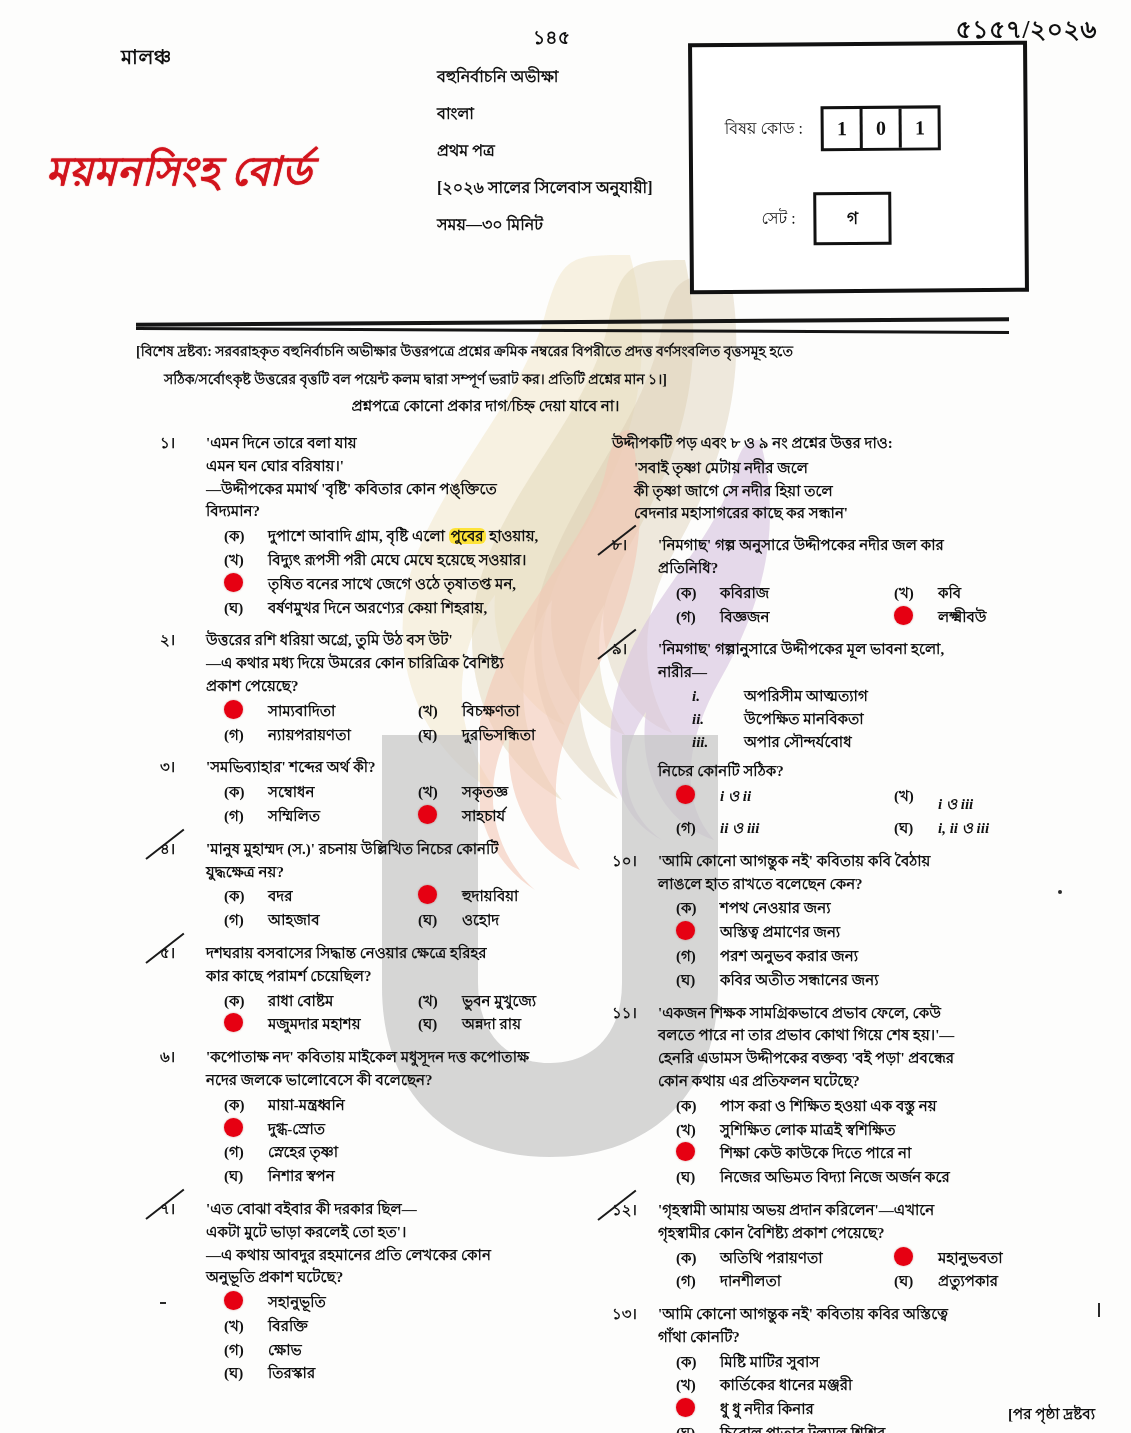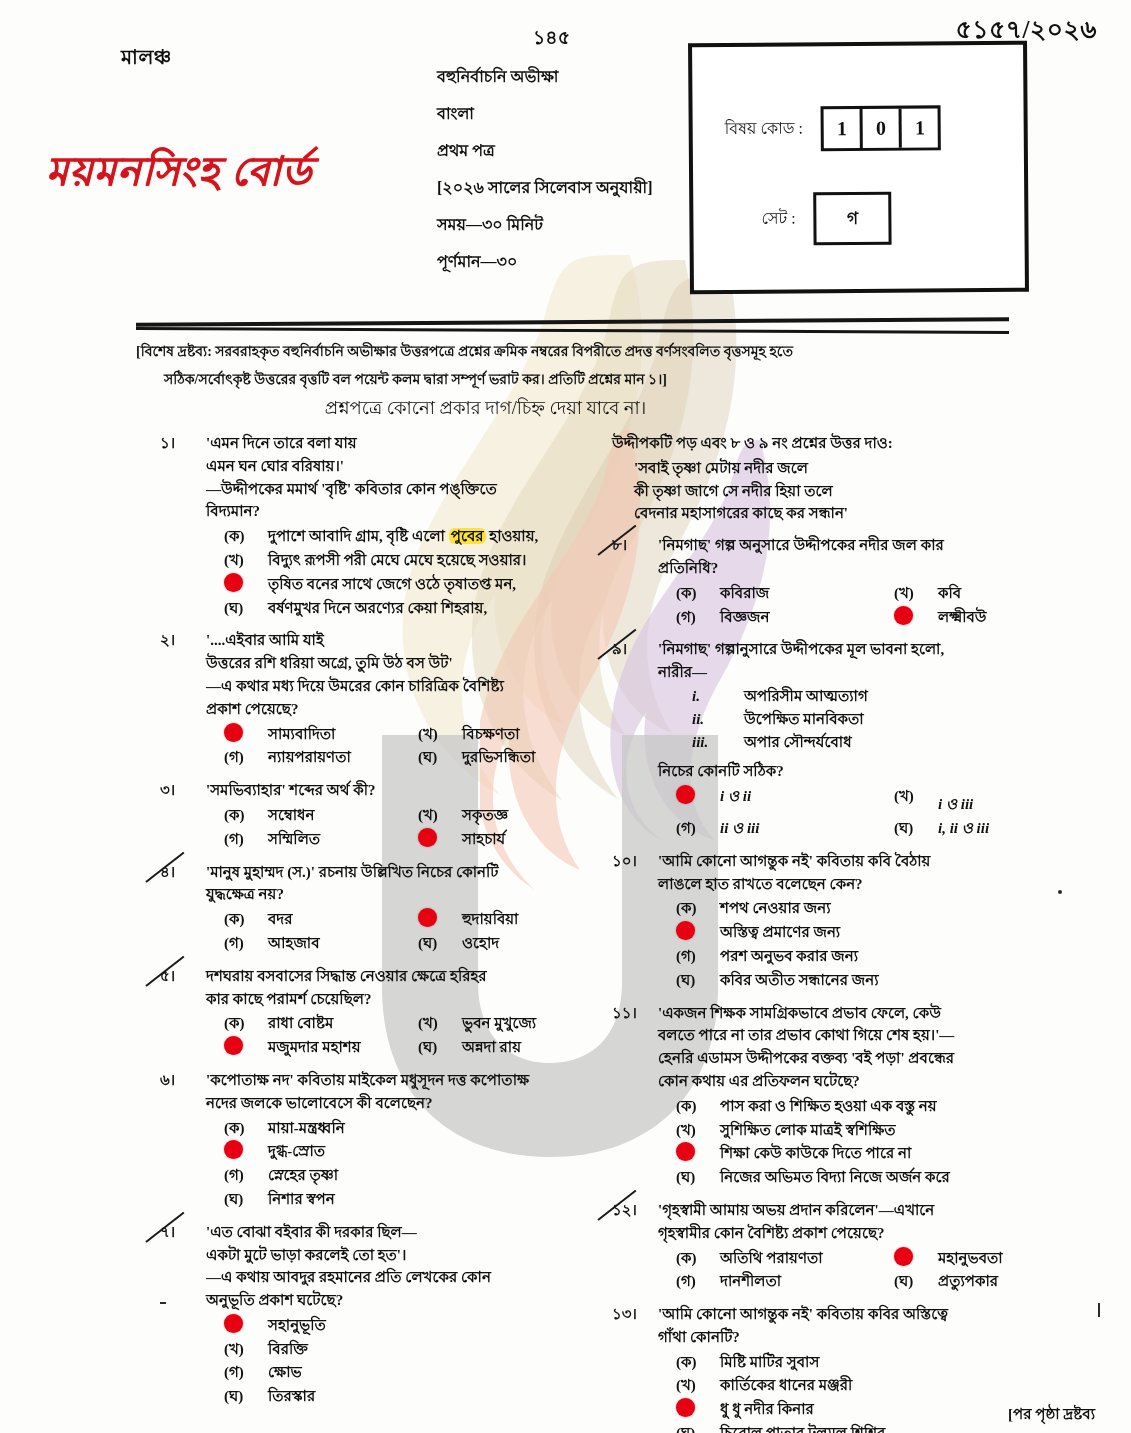--- a/index.html
+++ b/index.html
@@ -75,21 +75,21 @@
   .rule.r-b{top:329px;height:3px;transform:rotate(.25deg);}
 
   .note{
     position:absolute;left:136px;top:338px;width:880px;
     font-size:14px;font-weight:700;line-height:28px;
     text-align:justify;
   }
   .note .l2{display:block;padding-left:28px;}
   .subnote{
     position:absolute;left:0;top:394px;width:971px;
-    text-align:center;font-size:18px;font-weight:400;
+    text-align:center;font-size:15px;font-weight:700;
   }
 
   
   .col{position:absolute;top:432px;font-size:15px;font-weight:700;line-height:1.52;}
   .col-l{left:160px;width:452px;}
   .col-r{left:612px;width:500px;}
 
   .q{position:relative;margin-bottom:9px;}
   .q-head{display:flex;}
   .q-no{
@@ -165,21 +165,20 @@
   <div class="page-num">১৪৫</div>
 
   <div class="code-num">৫১৫৭/২০২৬</div>
 
   <div class="hdr-center">
     <div>বহুনির্বাচনি অভীক্ষা</div>
     <div>বাংলা</div>
     <div>প্রথম পত্র</div>
     <div>[২০২৬ সালের সিলেবাস অনুযায়ী]</div>
     <div>সময়—৩০ মিনিট</div>
-    <div>পূর্ণমান—৩০</div>
   </div>
 
   <div class="codebox">
     <div class="cb-row r1">
       <span class="cb-label">বিষয় কোড :</span>
       <span class="cb-cells">
         <span>1</span>
         <span>0</span>
         <span>1</span>
       </span>
@@ -219,21 +218,21 @@
               <div class="opt">
                 <span class="opt-key"><span>(ঘ)</span></span>
                 <span class="opt-txt">বর্ষণমুখর দিনে  অরণ্যের কেয়া শিহরায়,</span>
               </div>
             </div></span>
         </div>
       </div>
       <div class="q">
         <div class="q-head">
           <span class="q-no">২।</span>
-          <span class="q-body"><span class="q-text"><span class="ind">'....এইবার আমি যাই</span><span class="ind">উত্তরের রশি ধরিয়া অগ্রে, তুমি উঠ বস উট'</span><span class="ind">—এ কথার মধ্য দিয়ে উমরের কোন চারিত্রিক বৈশিষ্ট্য</span><span class="ind">প্রকাশ পেয়েছে?</span></span><div class="opts two-col">
+          <span class="q-body"><span class="q-text"><span class="ind">উত্তরের রশি ধরিয়া অগ্রে, তুমি উঠ বস উট'</span><span class="ind">—এ কথার মধ্য দিয়ে উমরের কোন চারিত্রিক বৈশিষ্ট্য</span><span class="ind">প্রকাশ পেয়েছে?</span></span><div class="opts two-col">
               <div class="opt">
                 <span class="opt-key filled"><span class="dot"></span></span>
                 <span class="opt-txt">সাম্যবাদিতা</span>
               </div>
               <div class="opt">
                 <span class="opt-key"><span>(খ)</span></span>
                 <span class="opt-txt">বিচক্ষণতা</span>
               </div>
               <div class="opt">
                 <span class="opt-key"><span>(গ)</span></span>

